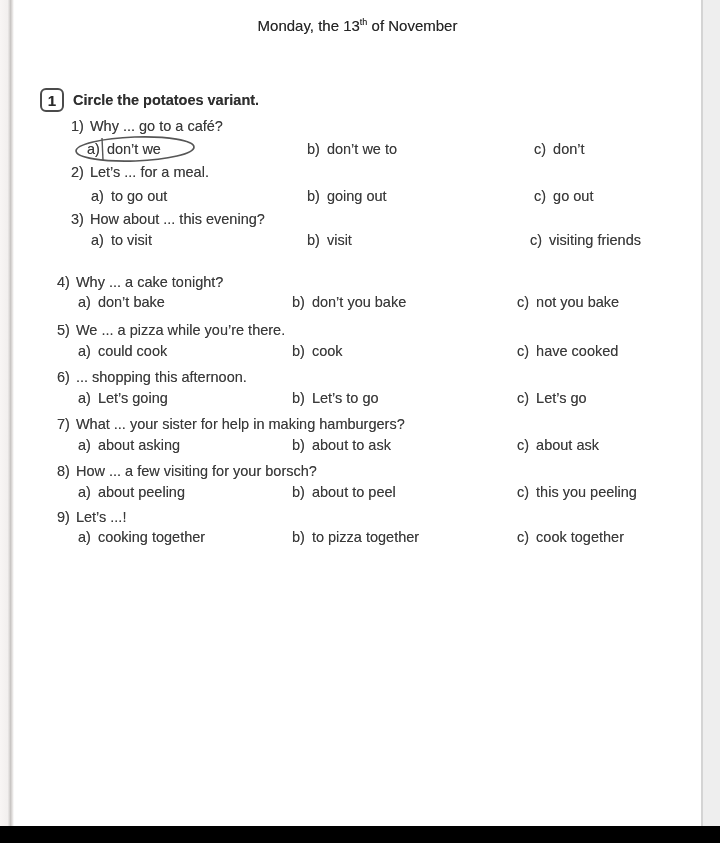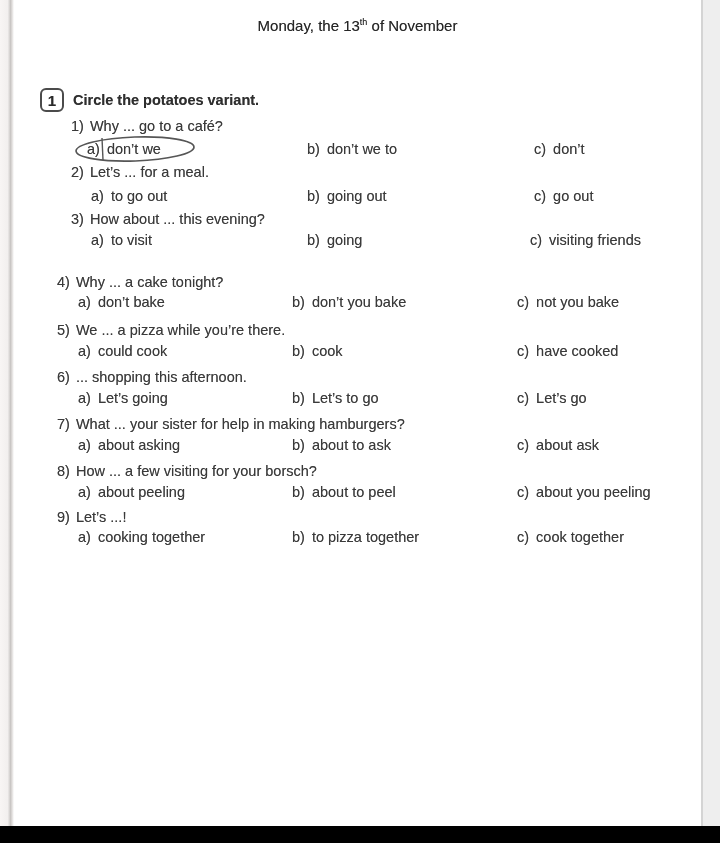--- a/index.html
+++ b/index.html
@@ -102,21 +102,21 @@
     <div class="qline" style="top:211px;left:71px">
       <span class="qnum">3)</span>
       <span>How about ... this evening?</span>
     </div>
     <div class="opt" style="top:232px;left:91px">
       <span class="olabel">a)</span>
       <span>to visit</span>
     </div>
     <div class="opt" style="top:232px;left:307px">
       <span class="olabel">b)</span>
-      <span>going</span>
+      <span>visit</span>
     </div>
     <div class="opt" style="top:232px;left:530px">
       <span class="olabel">c)</span>
       <span>visiting friends</span>
     </div>
 
     <div class="qline" style="top:274px;left:57px">
       <span class="qnum">4)</span>
       <span>Why ... a cake tonight?</span>
     </div>
@@ -191,21 +191,21 @@
     <div class="opt" style="top:484px;left:78px">
       <span class="olabel">a)</span>
       <span>about peeling</span>
     </div>
     <div class="opt" style="top:484px;left:292px">
       <span class="olabel">b)</span>
       <span>about to peel</span>
     </div>
     <div class="opt" style="top:484px;left:517px">
       <span class="olabel">c)</span>
-      <span>about you peeling</span>
+      <span>this you peeling</span>
     </div>
 
     <div class="qline" style="top:509px;left:57px">
       <span class="qnum">9)</span>
       <span>Let’s ...!</span>
     </div>
     <div class="opt" style="top:529px;left:78px">
       <span class="olabel">a)</span>
       <span>cooking together</span>
     </div>

